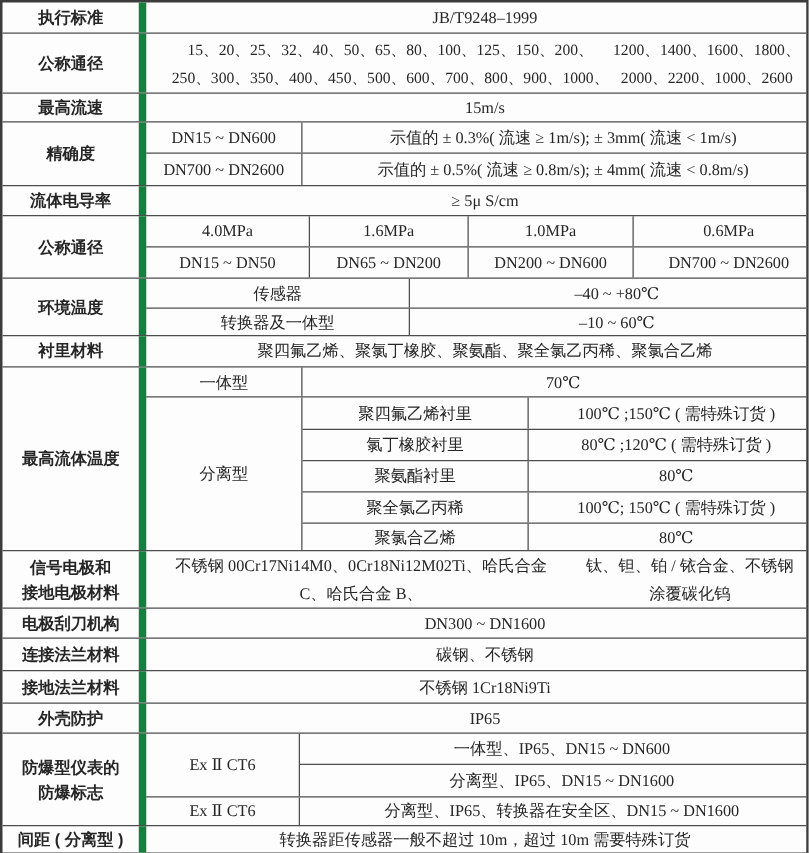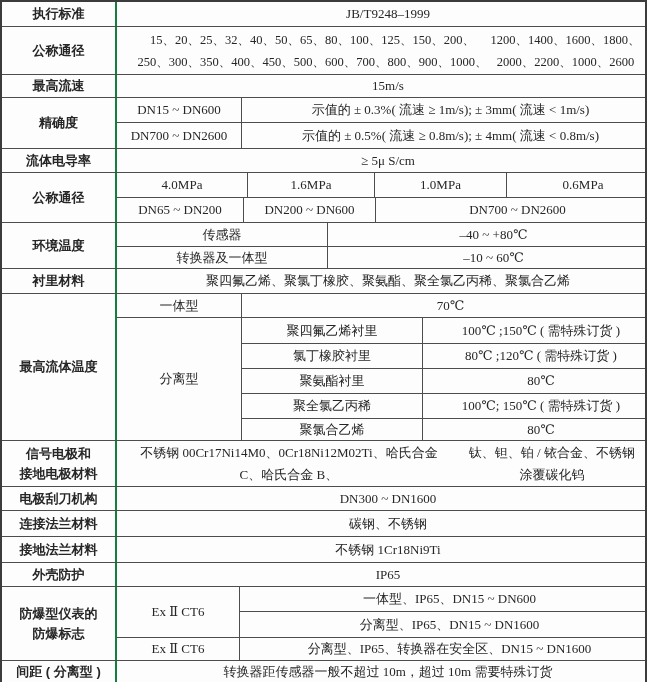--- a/index.html
+++ b/index.html
@@ -8,21 +8,21 @@
     width: 647px;
     border: 2px solid #3c3c3c;
     border-bottom-width: 3px;
     color: #262626;
     background: #fdfdfd;
   }
   .sec { display: flex; border-bottom: 1px solid #4d4d4d; }
   .sec:last-child { border-bottom: none; }
   .label {
     flex: 0 0 115px;
-    border-right: 2px solid #15803d;
+    border-right: 6px solid #15803d;
     display: flex; flex-direction: column;
     align-items: center; justify-content: center;
     font-family: "Liberation Sans", "DejaVu Sans", sans-serif;
     font-weight: 700; font-size: 13px; line-height: 20px;
     text-align: center;
   }
   .rest { flex: 1 1 auto; display: flex; flex-direction: column; min-width: 0; }
   .subrow { display: flex; border-bottom: 1px solid #4d4d4d; flex: 1 1 auto; min-height: 0; }
   .subrow:last-child { border-bottom: none; }
   .cell {
@@ -82,20 +82,21 @@
   <div class="sec" style="height:50px">
     <div class="label">公称通径</div>
     <div class="rest">
       <div class="subrow" style="flex:0 0 25px">
         <div class="cell" style="flex:0 0 131px">4.0MPa</div>
         <div class="cell" style="flex:0 0 127px">1.6MPa</div>
         <div class="cell" style="flex:0 0 132px">1.0MPa</div>
         <div class="cell fill">0.6MPa</div>
       </div>
       <div class="subrow">
+        <div class="cell" style="flex:0 0 131px">DN15 ~ DN50</div>
         <div class="cell" style="flex:0 0 127px">DN65 ~ DN200</div>
         <div class="cell" style="flex:0 0 132px">DN200 ~ DN600</div>
         <div class="cell fill">DN700 ~ DN2600</div>
       </div>
     </div>
   </div>
 
   <div class="sec" style="height:46px">
     <div class="label">环境温度</div>
     <div class="rest">

